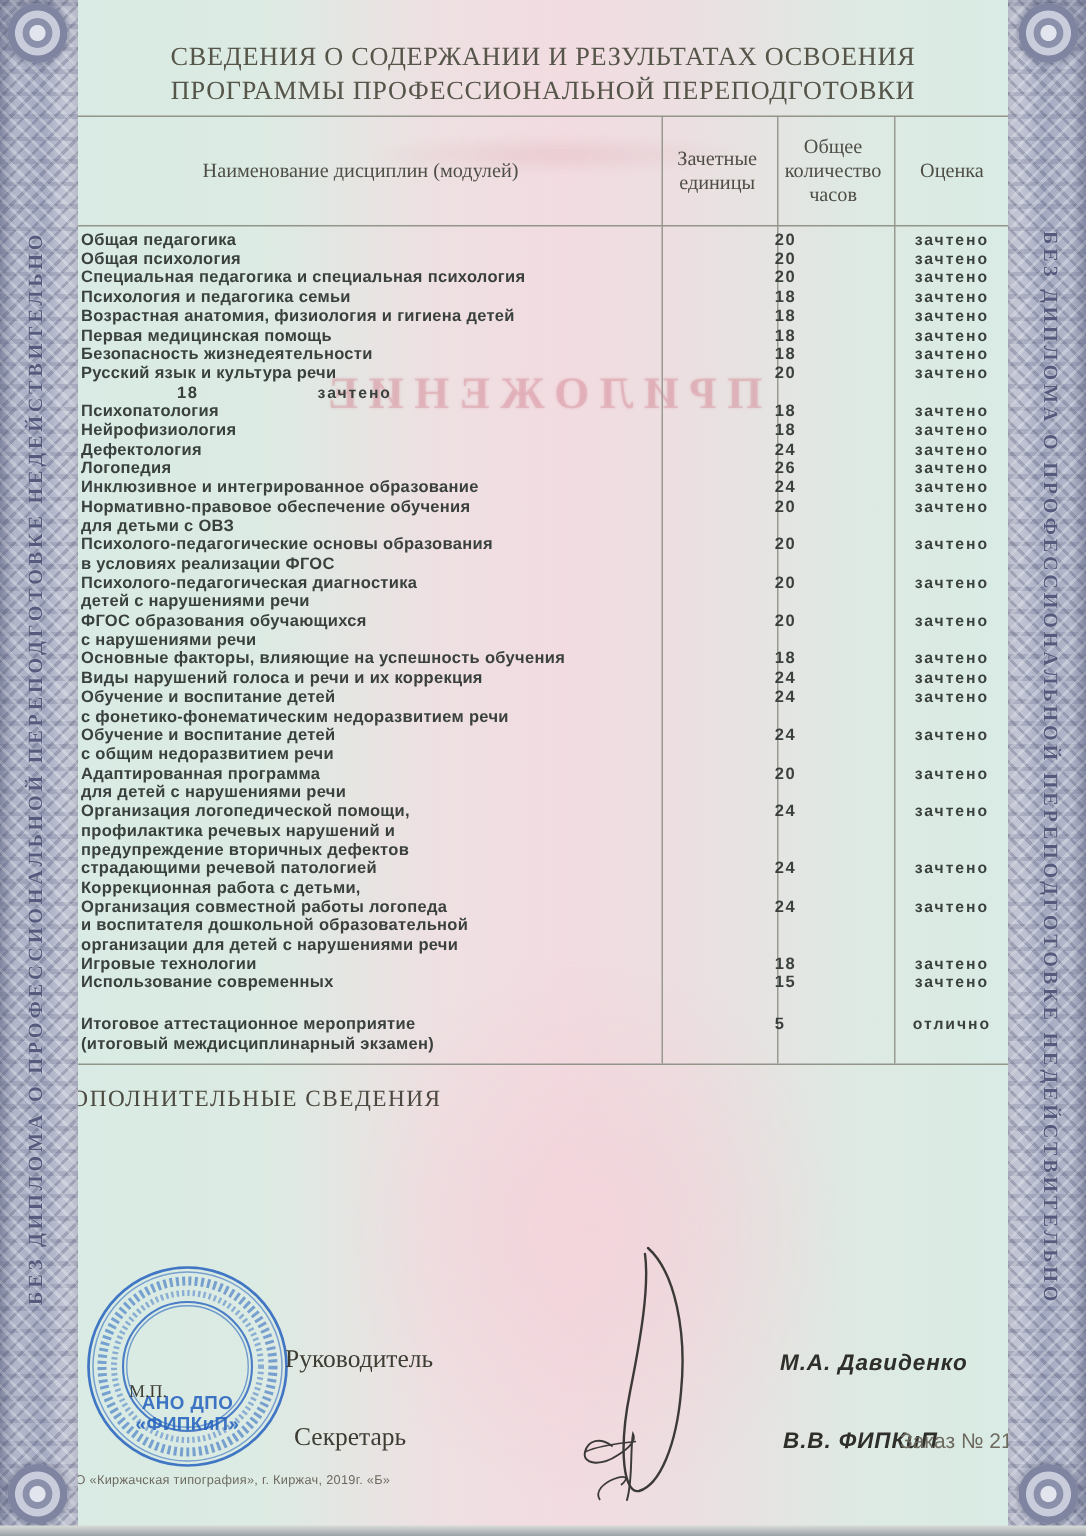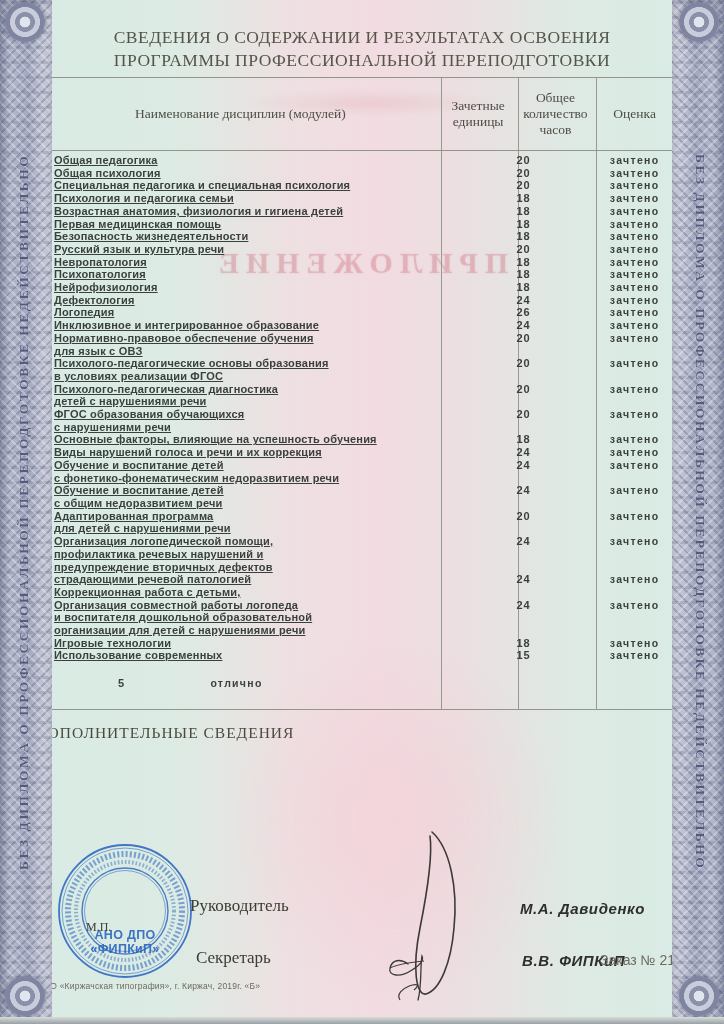--- a/index.html
+++ b/index.html
@@ -49,21 +49,21 @@
   .vline{position:absolute;top:0;bottom:0;width:1px;background:#98998f;}
   #vl1{left:400px;} #vl2{left:477px;} #vl3{left:555px;}
   #thead{position:absolute;left:0;right:0;top:0;height:73px;border-bottom:1px solid #93948a;
     display:flex;box-sizing:border-box;
     font-family:"Liberation Serif",serif;font-size:13.5px;color:#4e4e46;}
   #thead>div{display:flex;align-items:center;justify-content:center;text-align:center;line-height:16px;}
   .h-name{width:400px;} .h-cred{width:77px;} .h-hours{width:78px;} .h-grade{width:81px;}
   #table-body{position:absolute;left:0;right:0;top:73px;bottom:0;padding-top:3px;box-sizing:border-box;}
   .trow{display:flex;font-weight:bold;font-size:11px;line-height:12.7px;color:#3a403d;letter-spacing:.2px;}
   .trow.final{margin-top:15px;}
-  .c-name{width:400px;padding-left:13px;box-sizing:border-box;text-decoration:underline;}
+  .c-name{width:400px;padding-left:13px;box-sizing:border-box;}
   .c-cred{width:77px;text-align:center;}
   .c-hours{width:78px;letter-spacing:1px;font-size:11px;}
   .c-grade{width:81px;text-align:center;letter-spacing:1.3px;font-size:10.5px;}
   
   #addinfo{position:absolute;left:36px;top:724px;font-family:"Liberation Serif",serif;
     font-size:15.5px;letter-spacing:1px;color:#4c4a40;}
   
   #stamp{position:absolute;left:56px;top:842px;width:138px;height:138px;}
   #stamp-center{position:absolute;left:0;top:52px;width:138px;text-align:center;
     font-weight:bold;font-size:12.5px;line-height:14px;color:rgba(37,98,190,.88);letter-spacing:.3px;margin-top:34px;}
@@ -167,23 +167,20 @@
         </div>
         <div class="trow">
           <div class="c-name">
             <div>Русский язык и культура речи</div>
           </div>
           <div class="c-cred"></div>
           <div class="c-hours">20</div>
           <div class="c-grade">зачтено</div>
         </div>
         <div class="trow">
-          <div class="c-name">
-            <div>Невропатология</div>
-          </div>
           <div class="c-cred"></div>
           <div class="c-hours">18</div>
           <div class="c-grade">зачтено</div>
         </div>
         <div class="trow">
           <div class="c-name">
             <div>Психопатология</div>
           </div>
           <div class="c-cred"></div>
           <div class="c-hours">18</div>
@@ -217,21 +214,21 @@
           <div class="c-name">
             <div>Инклюзивное и интегрированное образование</div>
           </div>
           <div class="c-cred"></div>
           <div class="c-hours">24</div>
           <div class="c-grade">зачтено</div>
         </div>
         <div class="trow">
           <div class="c-name">
             <div>Нормативно-правовое обеспечение обучения</div>
-            <div>для язык с ОВЗ</div>
+            <div>для детьми с ОВЗ</div>
           </div>
           <div class="c-cred"></div>
           <div class="c-hours">20</div>
           <div class="c-grade">зачтено</div>
         </div>
         <div class="trow">
           <div class="c-name">
             <div>Психолого-педагогические основы образования</div>
             <div>в условиях реализации ФГОС</div>
           </div>
@@ -339,20 +336,24 @@
         </div>
         <div class="trow">
           <div class="c-name">
             <div>Использование современных</div>
           </div>
           <div class="c-cred"></div>
           <div class="c-hours">15</div>
           <div class="c-grade">зачтено</div>
         </div>
         <div class="trow final">
+          <div class="c-name">
+            <div>Итоговое аттестационное мероприятие</div>
+            <div>(итоговый междисциплинарный экзамен)</div>
+          </div>
           <div class="c-cred"></div>
           <div class="c-hours">5</div>
           <div class="c-grade">отлично</div>
         </div>
       </div>
   </div>
 
   <div id="addinfo">ДОПОЛНИТЕЛЬНЫЕ СВЕДЕНИЯ</div>
 
   <div id="stamp">

